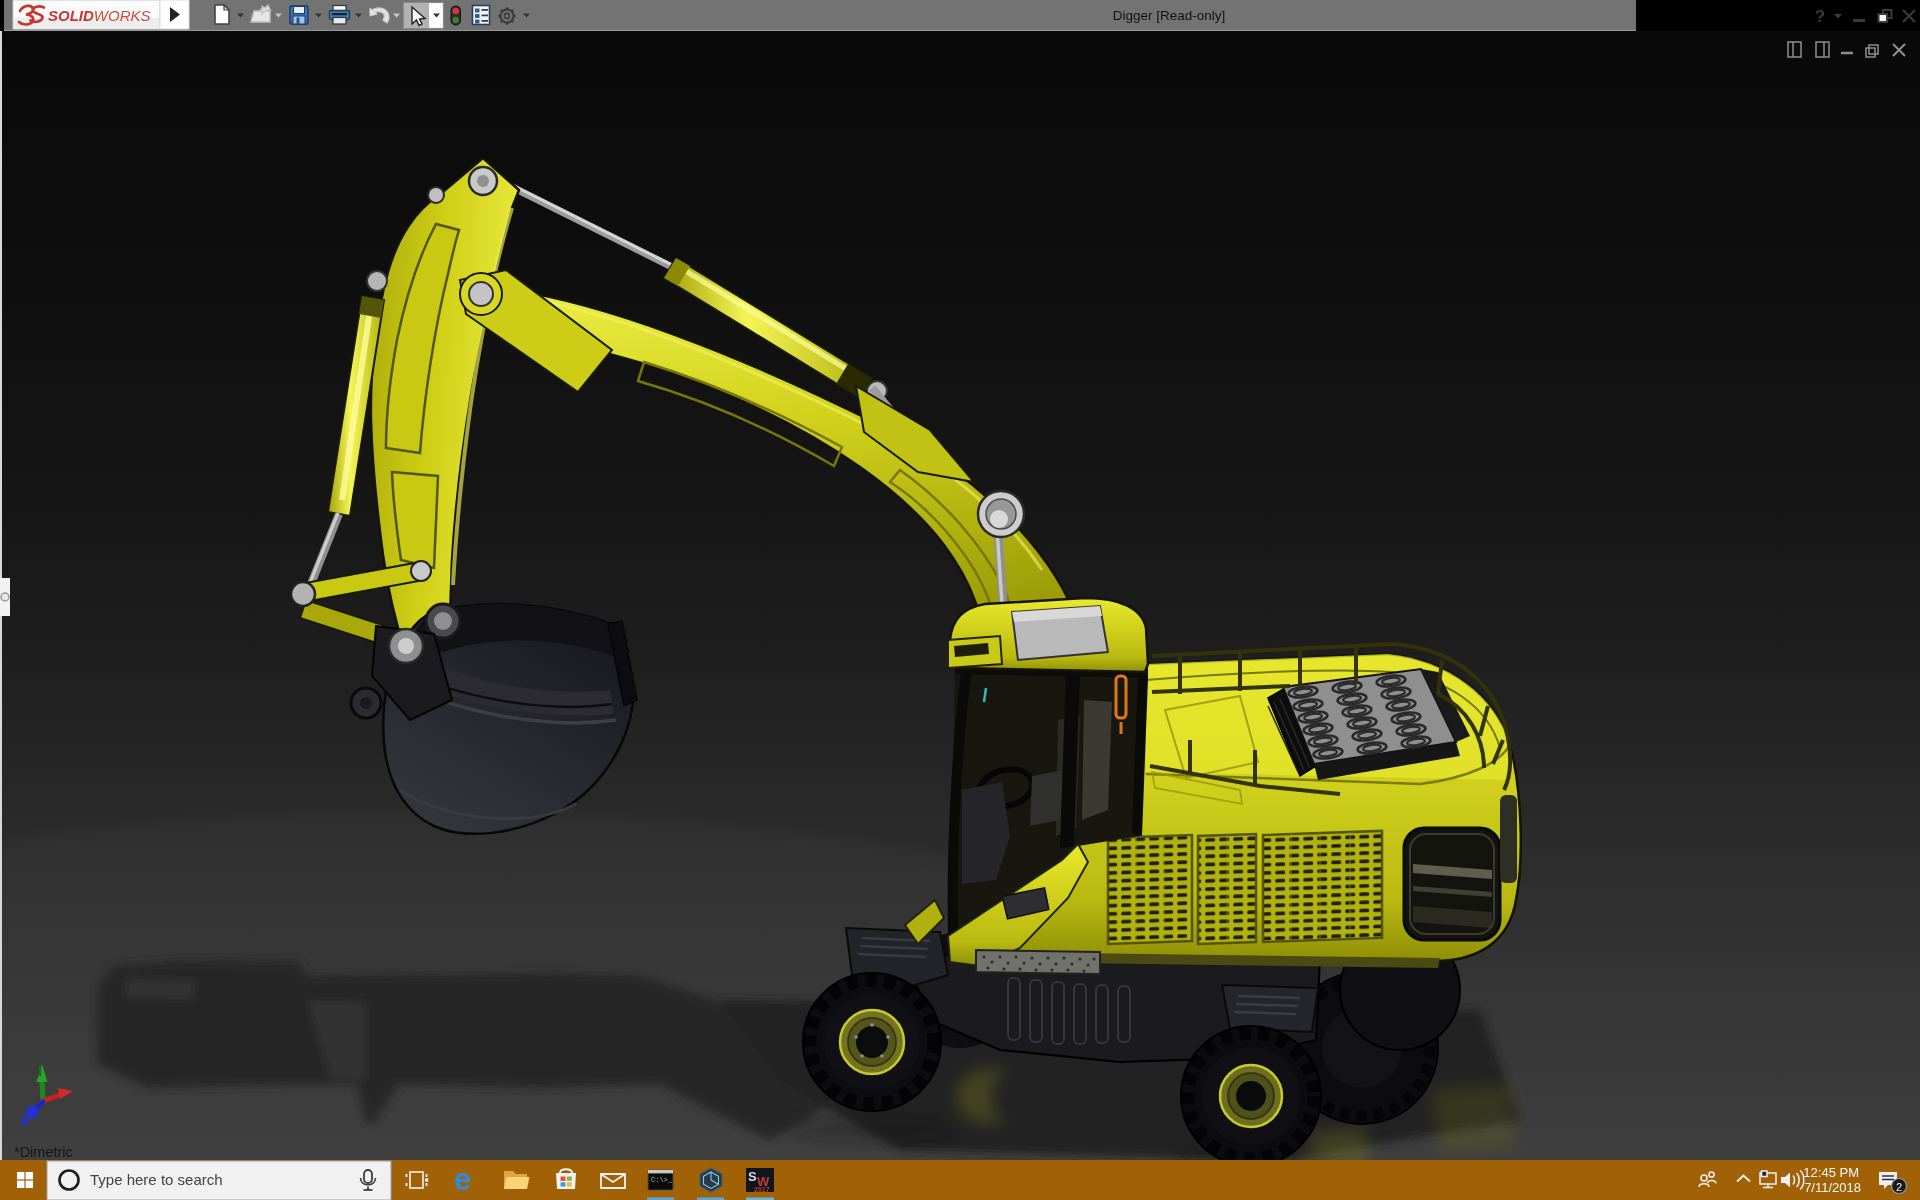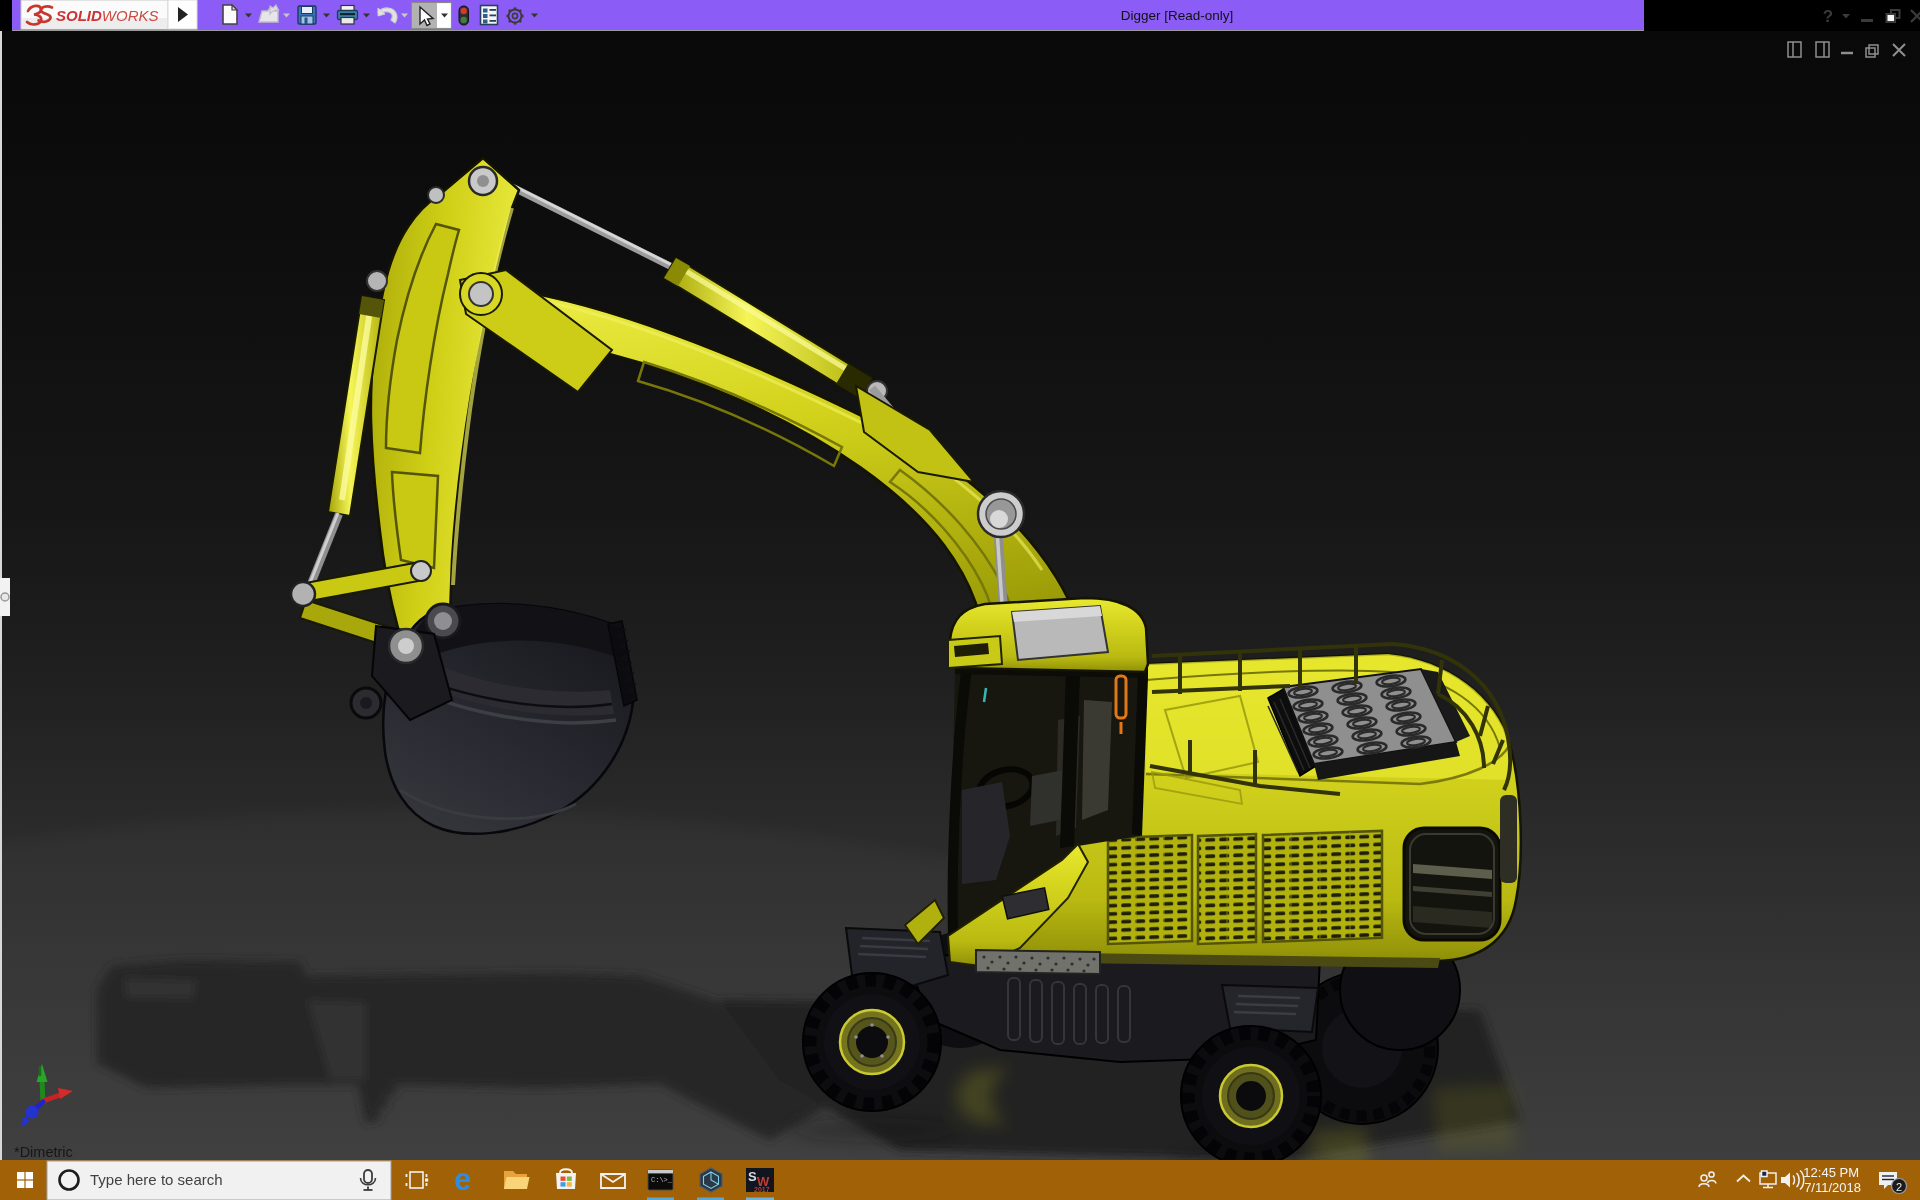--- a/index.html
+++ b/index.html
@@ -1,17 +1,17 @@
 <!DOCTYPE html>
 <html><head>
 <meta charset="utf-8">
 <style>
   html,body{margin:0;padding:0;width:1920px;height:1200px;overflow:hidden;background:#000;
     font-family:"Liberation Sans", sans-serif;}
-  #topbar{position:absolute;left:12px;top:0;width:1632px;height:31px;background:#8b5cf6;z-index:10;border-bottom:0;box-shadow:inset 0 -1px 0 #9a9a9a;}
+  #topbar{position:absolute;left:4px;top:0;width:1632px;height:31px;background:#737373;z-index:10;border-bottom:0;box-shadow:inset 0 -1px 0 #9a9a9a;}
   #viewport{position:absolute;left:0;top:31px;width:1916px;height:1129px;z-index:1;
     background:#0a0a0a;}
   #taskbar{position:absolute;left:0;top:1160px;width:1920px;height:40px;background:#a16207;z-index:10;}
   svg{display:block}
 </style>
 </head>
 <body>
 <div id="topbar">
   <svg width="1920" height="31" viewBox="0 0 1920 31">
 

